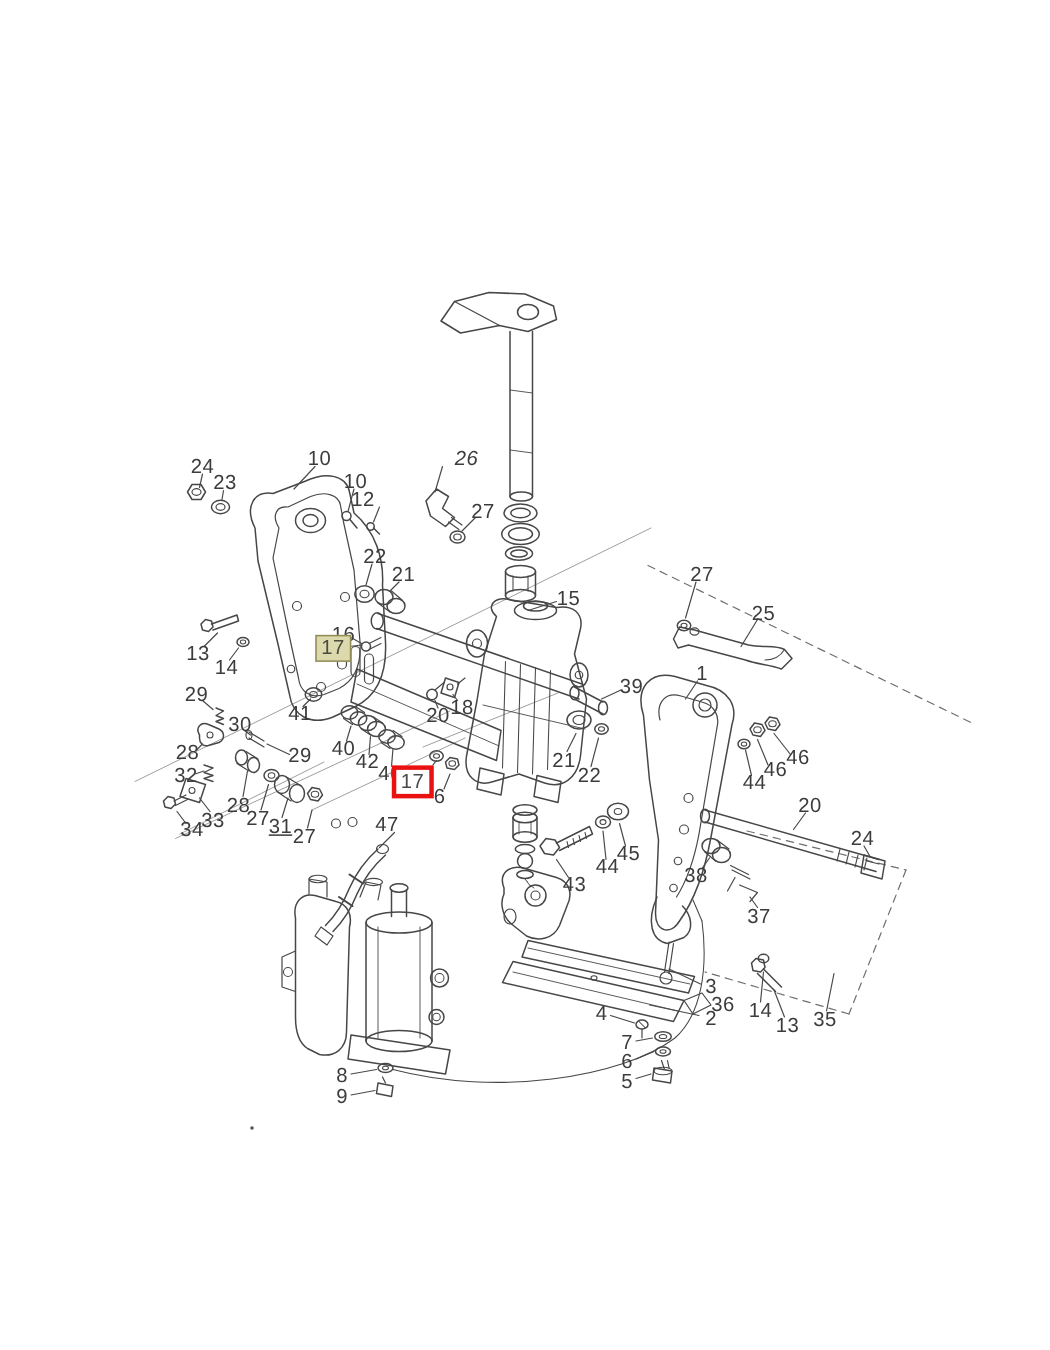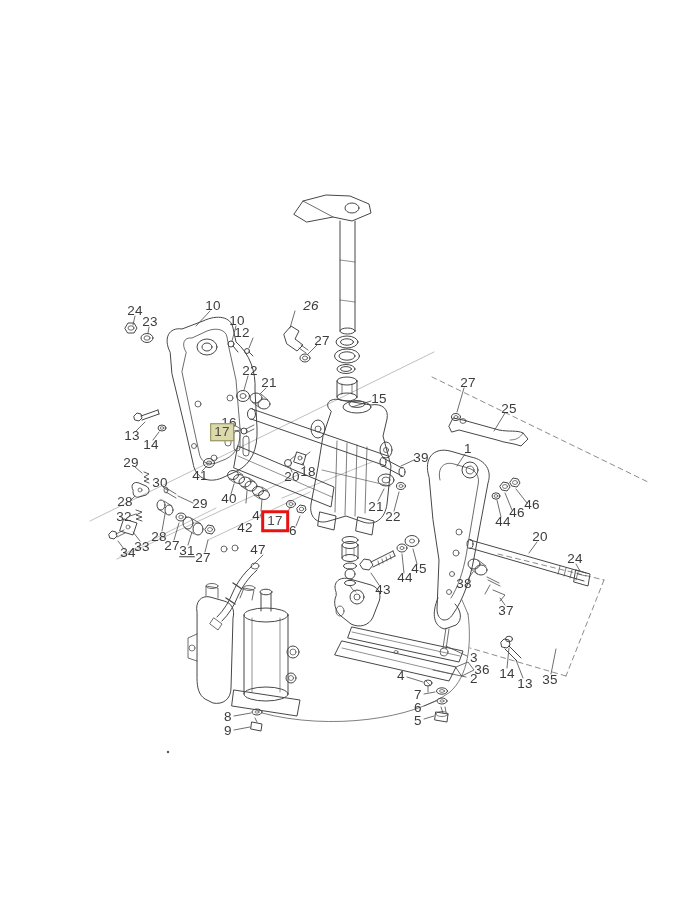--- a/index.html
+++ b/index.html
@@ -409,21 +409,21 @@
       <span class="callout" style="left: 200px; top: 504px;">29</span>
       <span class="callout" style="left: 125px; top: 502px;">28</span>
       <span class="callout" style="left: 124px; top: 517px;">32</span>
       <span class="callout" style="left: 142px; top: 547px;">33</span>
       <span class="callout" style="left: 128px; top: 553px;">34</span>
       <span class="callout" style="left: 159px; top: 537px;">28</span>
       <span class="callout" style="left: 172px; top: 546px;">27</span>
       <span class="callout" style="left: 187px; top: 551px; text-decoration: underline;">31</span>
       <span class="callout" style="left: 203px; top: 558px;">27</span>
       <span class="callout" style="left: 229px; top: 499px;">40</span>
-      <span class="callout" style="left: 245px; top: 508px; margin-top: 20px;">42</span>
+      <span class="callout" style="left: 245px; top: 508px;">42</span>
       <span class="callout" style="left: 260px; top: 516px;">40</span>
       <span class="callout hl-red" style="left: 275px; top: 521px;">17</span>
       <span class="callout" style="left: 293px; top: 531px;">6</span>
       <span class="callout" style="left: 258px; top: 550px;">47</span>
       <span class="callout" style="left: 292px; top: 477px;">20</span>
       <span class="callout" style="left: 308px; top: 472px;">18</span>
       <span class="callout" style="left: 421px; top: 458px;">39</span>
       <span class="callout" style="left: 468px; top: 449px;">1</span>
       <span class="callout" style="left: 376px; top: 507px;">21</span>
       <span class="callout" style="left: 393px; top: 517px;">22</span>

